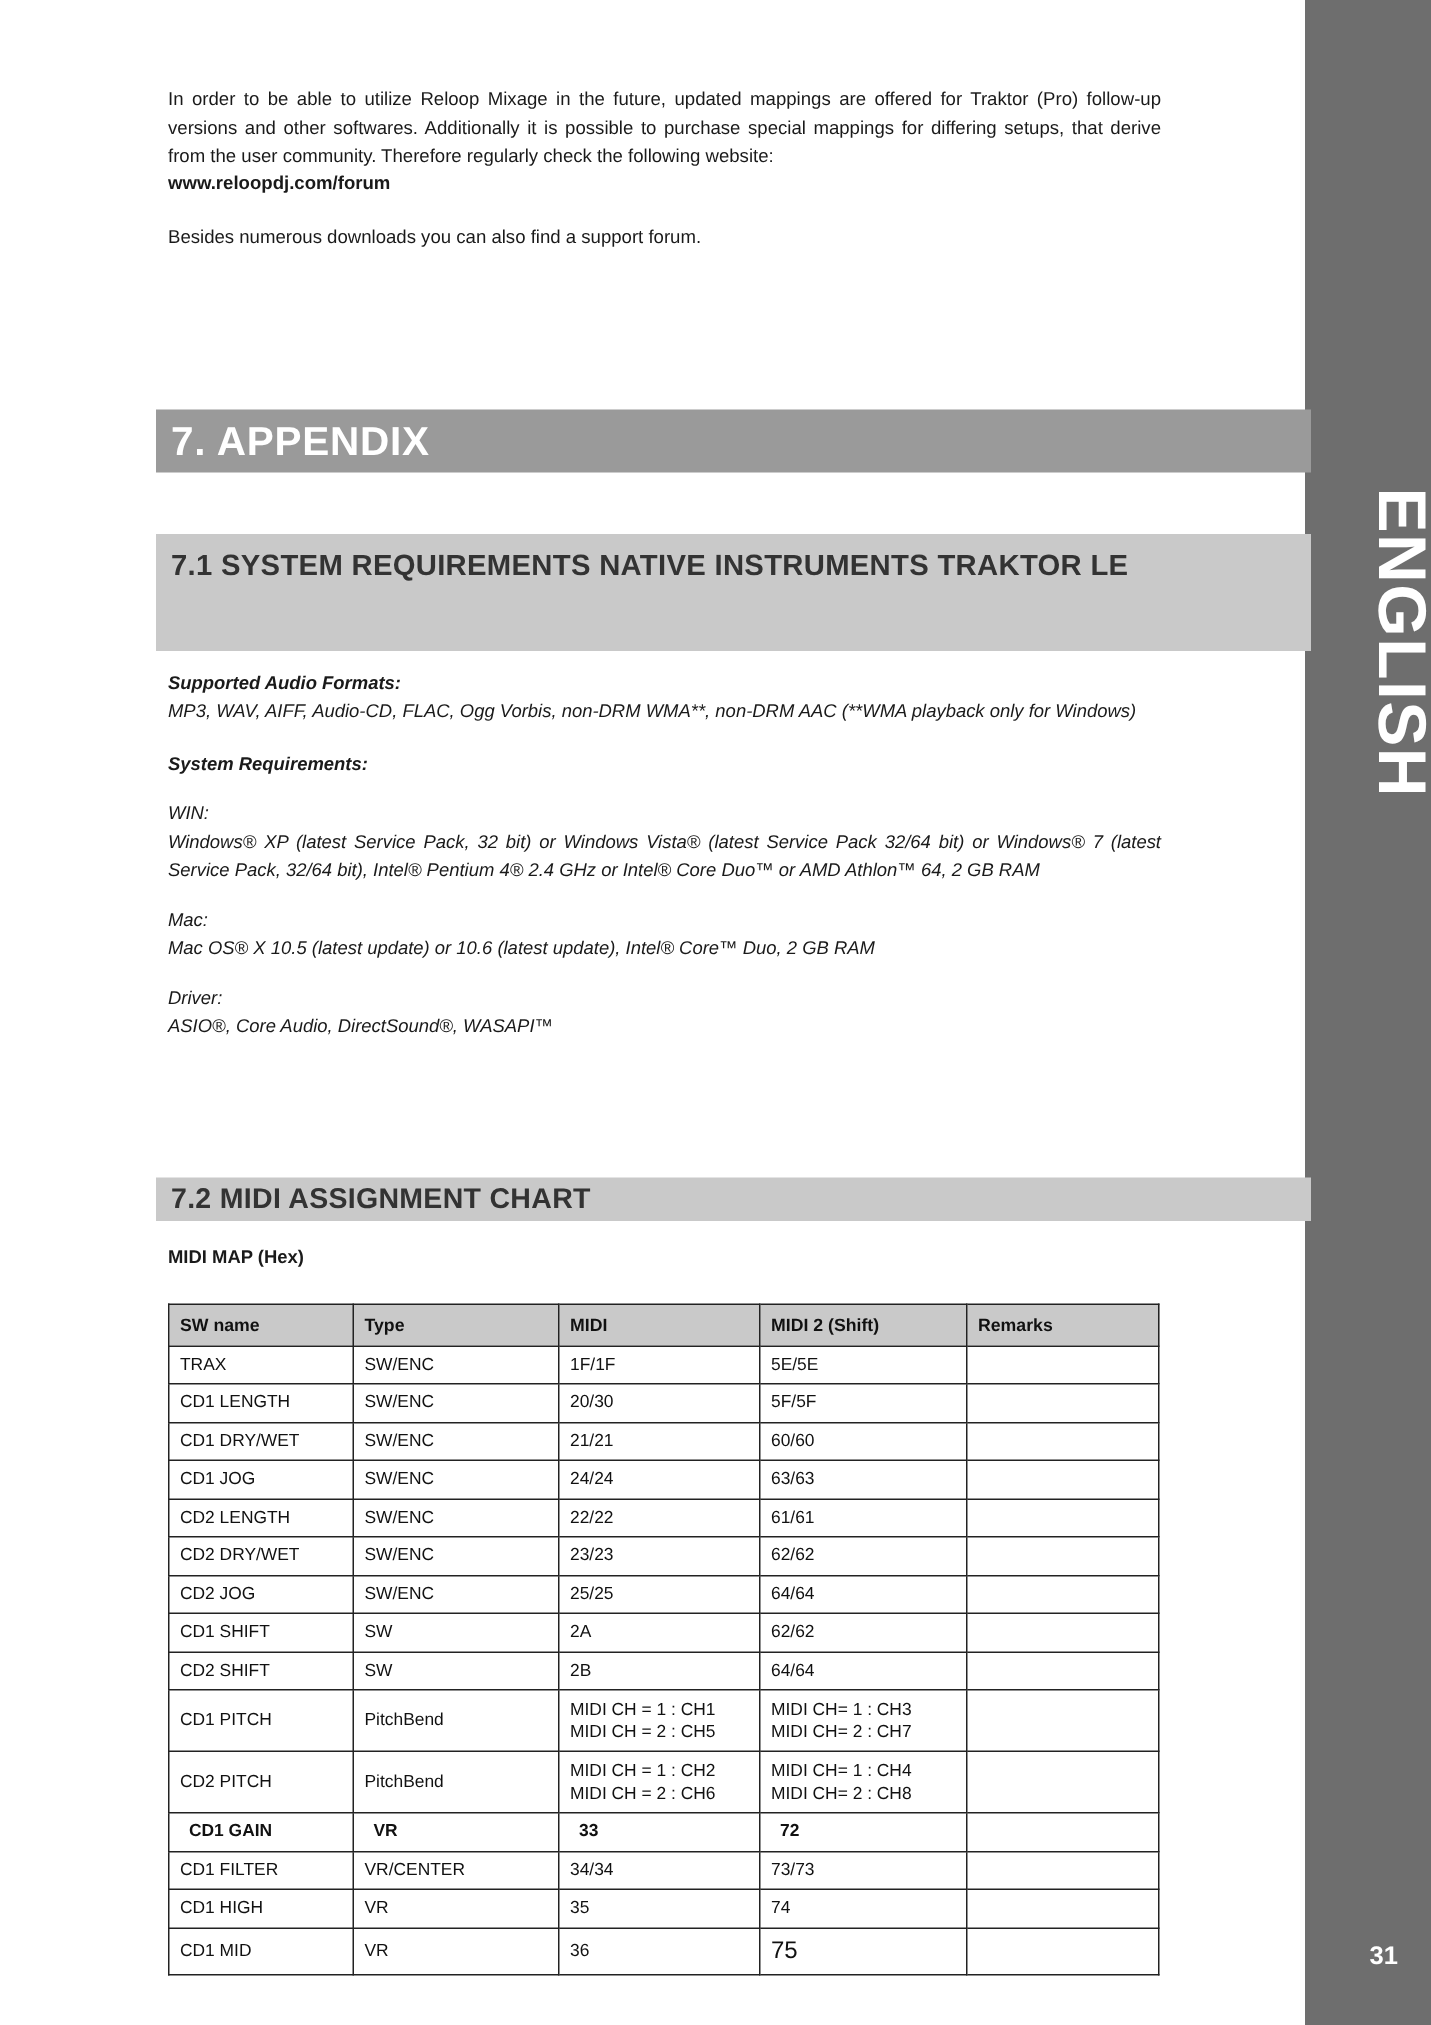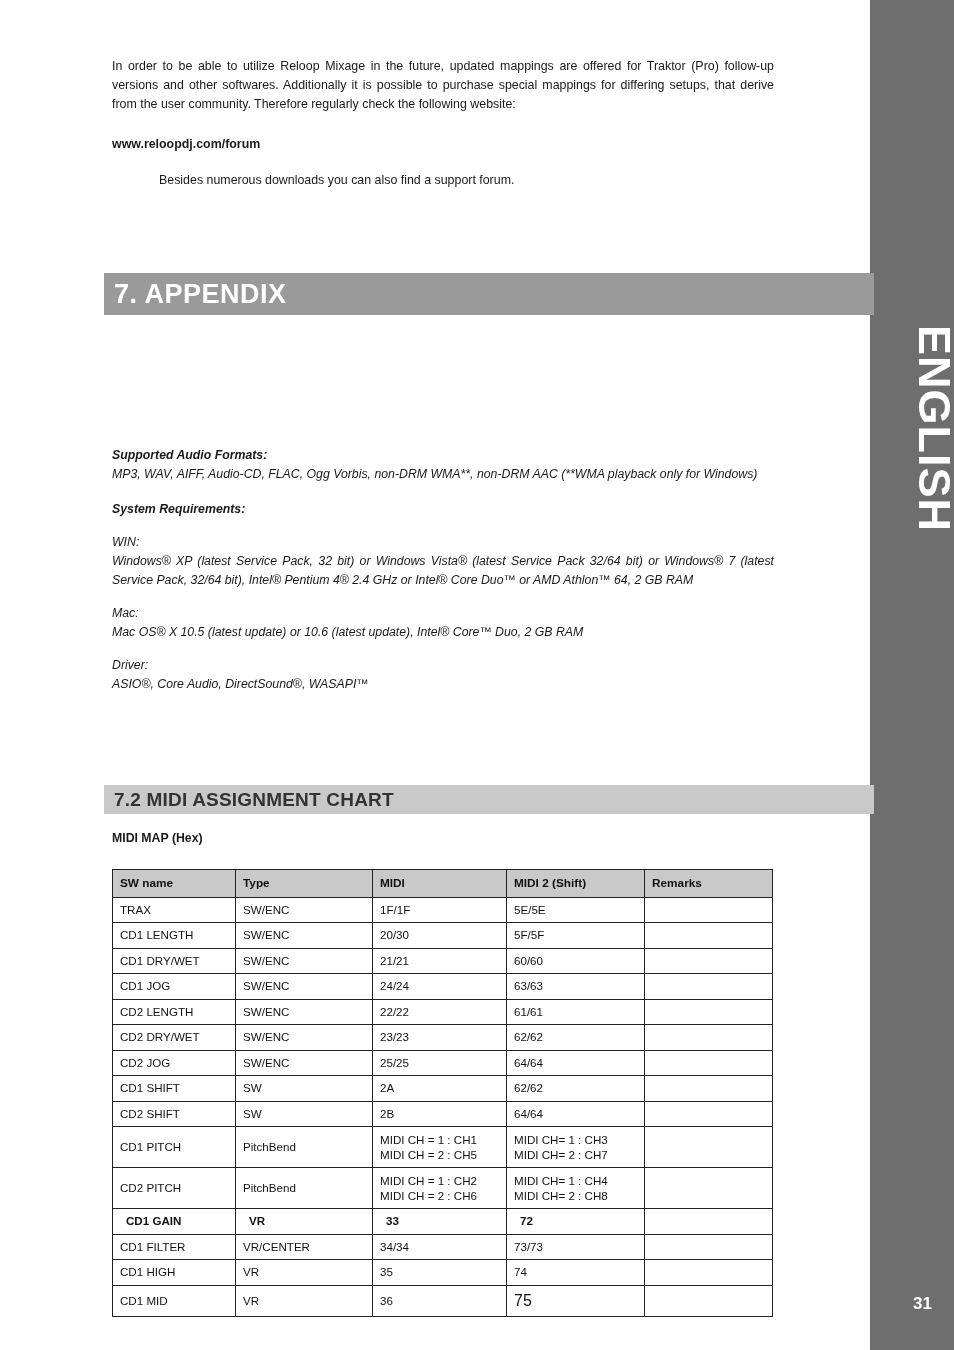--- a/index.html
+++ b/index.html
@@ -64,30 +64,28 @@
     text-align: justify;
     color: #1a1a1a;
   }
   .intro-block {
     position: absolute;
     left: 112px;
     top: 57px;
     width: 662px;
   }
   .url-line {
-    margin-top: 22px;
     font-size: 12.4px;
     font-weight: bold;
     color: #1a1a1a;
   }
   .support-line {
     margin-top: 22px;
     font-size: 12.4px;
     color: #1a1a1a;
-    margin-left: 47px;
   }
   
   .bar-h1 {
     position: absolute;
     left: 104px;
     top: 273px;
     width: 770px;
     height: 42px;
     background: #9a9a9a;
   }
@@ -226,20 +224,23 @@
     <p class="body-text">In order to be able to utilize Reloop Mixage in the future, updated mappings are offered for Traktor (Pro) follow-up versions and other softwares. Additionally it is possible to purchase special mappings for differing setups, that derive from the user community.
 Therefore regularly check the following website:</p>
     <div class="url-line">www.reloopdj.com/forum</div>
     <div class="support-line">Besides numerous downloads you can also find a support forum.</div>
   </div>
 
   <div class="bar-h1">
     <div class="h1-text">7. APPENDIX</div>
   </div>
 
+  <div class="bar-h2">
+    <div class="h2-text">7.1 SYSTEM REQUIREMENTS NATIVE INSTRUMENTS TRAKTOR LE</div>
+  </div>
 
   <div class="specs">
     <div class="spec-head">Supported Audio Formats:</div>
     <div class="spec-body">MP3, WAV, AIFF, Audio-CD, FLAC, Ogg Vorbis, non-DRM WMA**, non-DRM AAC (**WMA playback only for Windows)</div>
     <div class="gap-18"></div>
     <div class="spec-head">System Requirements:</div>
     <div class="gap-14"></div>
     <div class="spec-body">WIN:</div>
     <div class="spec-body">Windows® XP (latest Service Pack, 32 bit) or Windows Vista® (latest Service Pack 32/64 bit) or Windows® 7 (latest Service Pack, 32/64 bit), Intel® Pentium 4® 2.4 GHz or Intel® Core Duo™ or AMD Athlon™ 64, 2 GB RAM</div>
     <div class="gap-14"></div>

